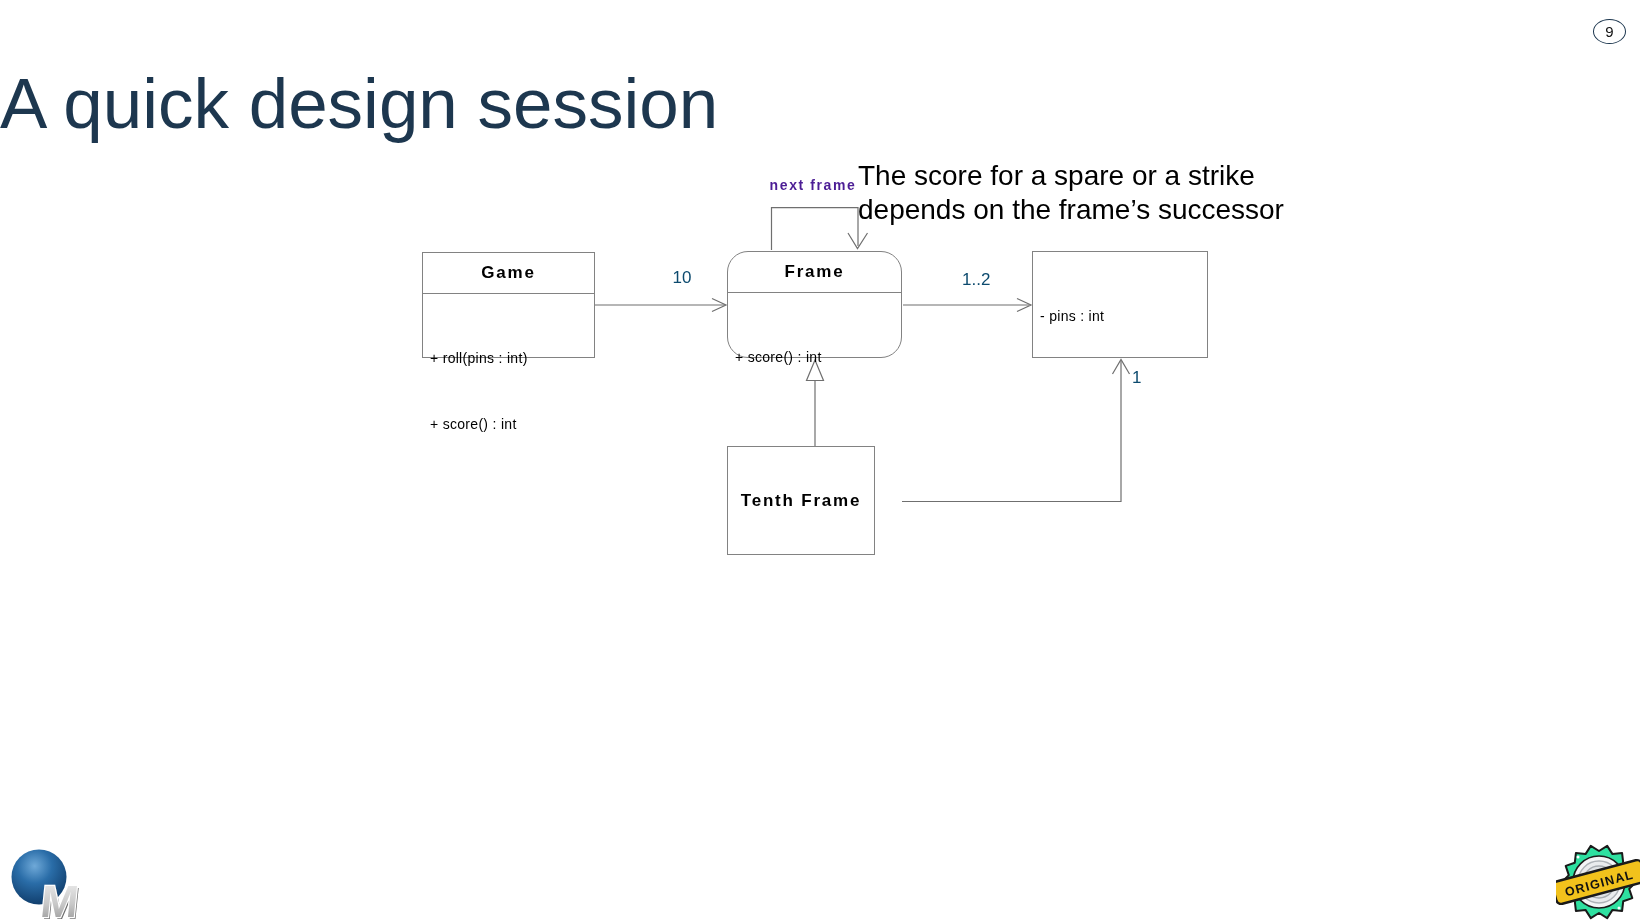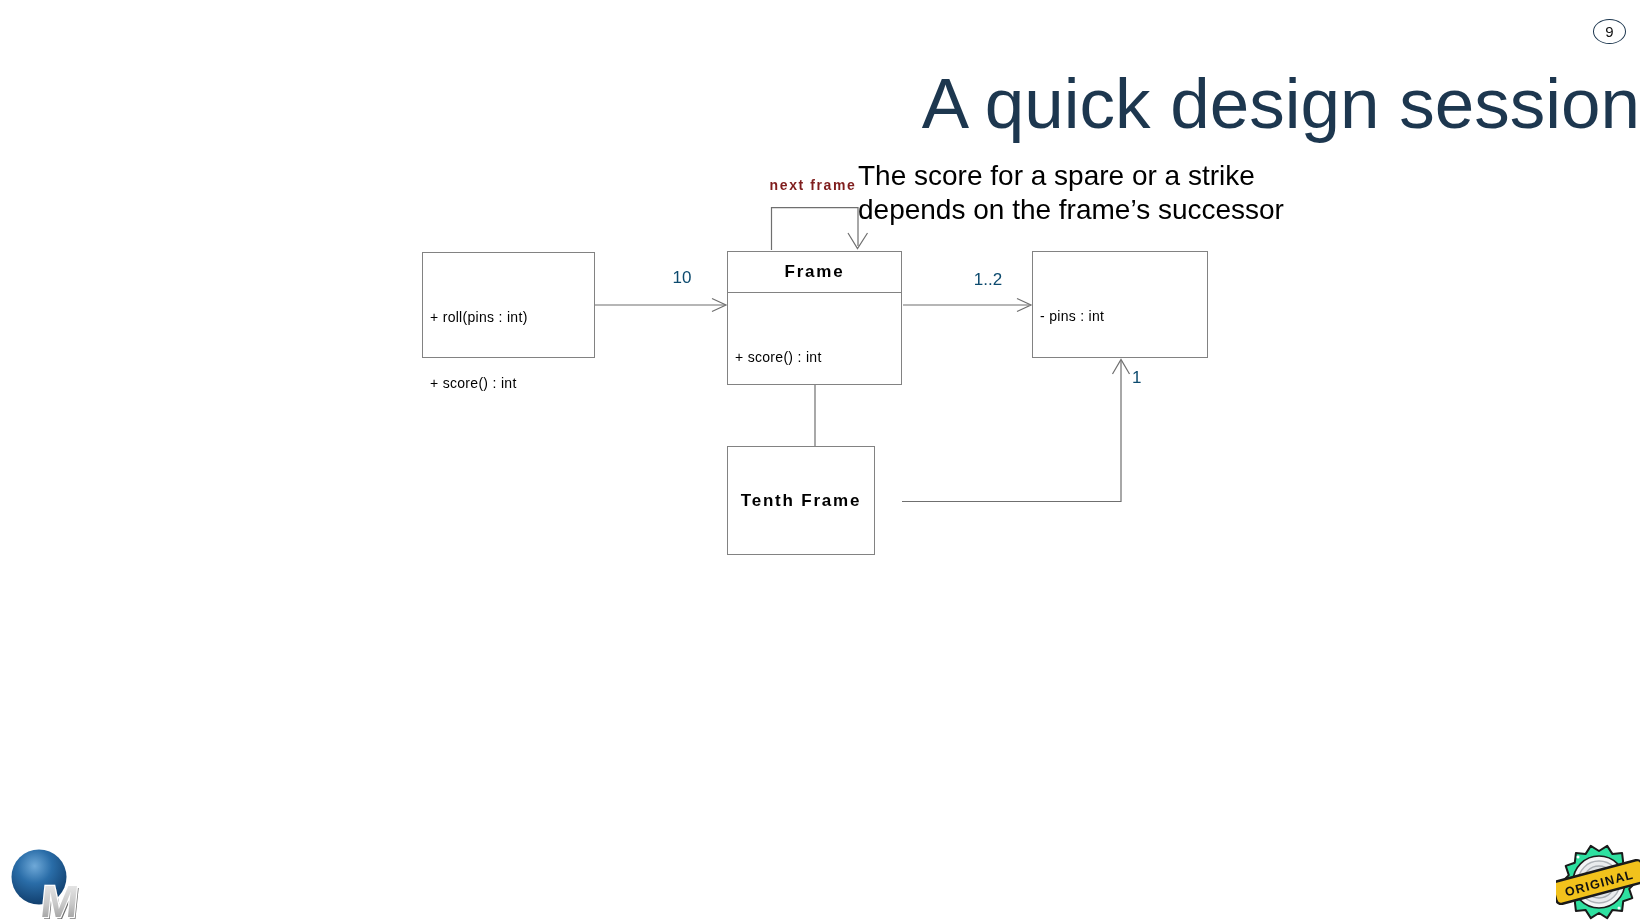--- a/index.html
+++ b/index.html
@@ -2,21 +2,21 @@
 <html><head>
 <meta charset="utf-8">
 <style>
   * { margin:0; padding:0; box-sizing:border-box; }
   html,body { width:1640px; height:922px; background:#ffffff; overflow:hidden; }
   body { position:relative; font-family:"Liberation Sans", sans-serif; color:#000; }
 
   
   .slide-title {
     position:absolute; top:68px; left:0; width:1640px;
-    text-align:right; font-size:71px; line-height:1.02;
+    text-align:left; font-size:71px; line-height:1.02;
     color:#1d374f; letter-spacing:0;
   }
   .page-number {
     position:absolute; left:1593px; top:19px; width:33px; height:25px;
     border:1.6px solid #1d374f; border-radius:50%;
     display:flex; align-items:center; justify-content:center;
     font-size:15px; color:#111;
   }
 
   
@@ -35,34 +35,34 @@
     border-bottom:1px solid #828282;
   }
   .uml-name.no-divider { border-bottom:none; height:100%; }
   .uml-attrs {
     font-size:14px; letter-spacing:0.3px; line-height:22px;
     padding:9px 0 0 7px; white-space:pre;
   }
 
   #box-game  { left:422px; top:252px; width:173px; height:106px; }
   #box-game .uml-name { height:41px; }
-  #box-frame { left:727px; top:251px; width:175px; height:134px; }
+  #box-frame { left:727px; top:251px; width:175px; height:107px;border-radius:21px; }
   #box-frame .uml-name { height:41px; }
   #box-roll  { left:1032px; top:251px; width:176px; height:107px; }
   #box-roll .uml-name { height:63px; }
   #box-tenth { left:727px; top:446px; width:148px; height:109px; }
 
   
   .edge-label { position:absolute; font-size:17px; color:#0c4a6e; }
   #label-self-assoc {
     position:absolute; left:760px; top:177px; width:106px; text-align:center;
-    font-size:14px; font-weight:bold; letter-spacing:1.6px; color:#7f1d1d;
+    font-size:14px; font-weight:bold; letter-spacing:1.6px; color:#4c1d95;
   }
   #label-game-frame { left:662px; top:268px; width:40px; text-align:center; }
-  #label-frame-roll { left:962px; top:270px; width:52px; text-align:center; }
+  #label-frame-roll { left:962px; top:270px; width:52px; text-align:left; }
   #label-tenth-roll { left:1132px; top:368px; width:24px; }
 
   
   .connectors { position:absolute; left:0; top:0; pointer-events:none; }
 
   
   .logo  { position:absolute; left:9px;  top:844px; }
   .badge { position:absolute; left:1556px; top:841px; }
 </style>
 </head>
@@ -101,20 +101,21 @@
     <path d="M815 360 L806.5 380.5 L823.5 380.5 Z" stroke="#6f6f6f" stroke-width="1.2" fill="#ffffff"></path>
   </g>
 
   <g stroke="#6f6f6f" stroke-width="1.2" fill="none">
     <path d="M902 501.5 L1121 501.5 L1121 361"></path>
     <path d="M1112.5 374 L1121 359.5 L1129.5 374"></path>
   </g>
 </svg>
 
 <div class="uml-box" id="box-game">
+  <div class="uml-name">Game</div>
   <div class="uml-attrs">
     <div>+ roll(pins : int)</div>
     <div>+ score() : int</div>
   </div>
 </div>
 
 <div class="uml-box" id="box-frame">
   <div class="uml-name">Frame</div>
   <div class="uml-attrs">
     <div>+ score() : int</div>

